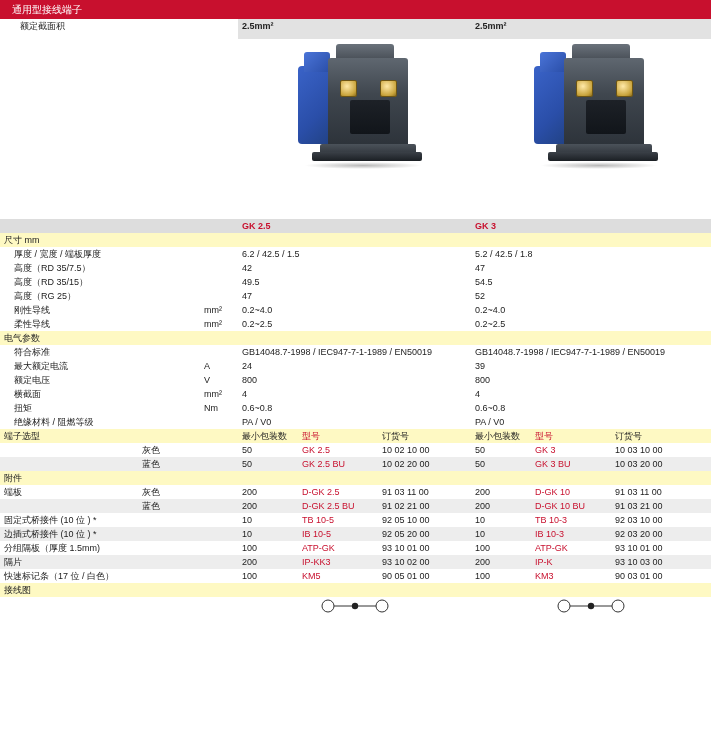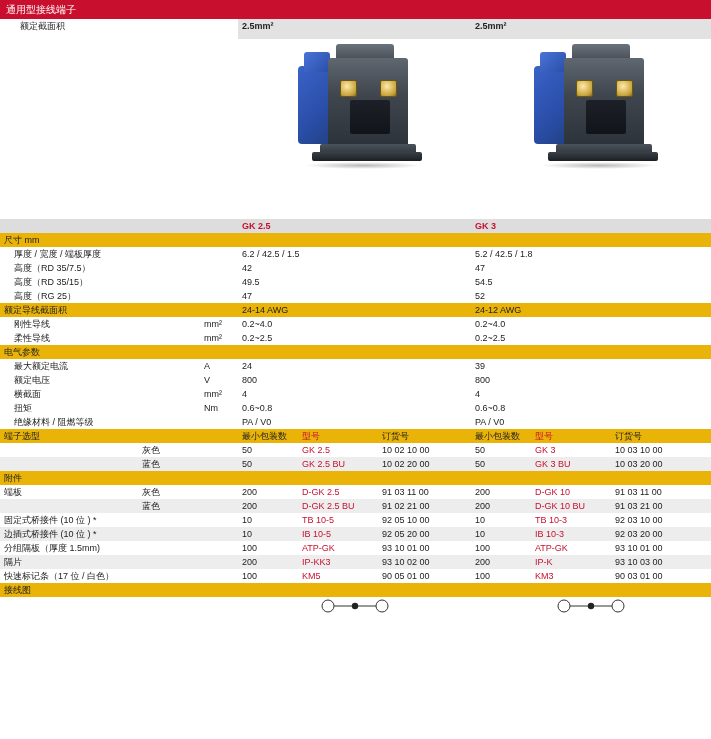--- a/index.html
+++ b/index.html
@@ -13,21 +13,21 @@
     color: #222222;
     overflow: hidden;
   }
   .sheet { width: 711px; position: relative; }
 
   
   .title-bar {
     background: #c8102e;
     color: #ffffff;
     font-size: 10px;
-    padding: 4px 6px 4px 6px;
+    padding: 4px 6px 4px 12px;
     height: 19px;
     line-height: 11px;
   }
 
   
   table.grid {
     width: 711px;
     border-collapse: collapse;
     table-layout: fixed;
   }
@@ -39,21 +39,21 @@
   }
 
   
   .c-label  { width: 118px; }
   .c-sub    { width: 82px; }
   .c-unit   { width: 38px; }
   .c-a      { width: 233px; }
   .c-b      { width: 240px; }
 
   .row-head td { background: #dddddd; }
-  .shade td { background: #eab308; }
+  .shade td { background: #fef9c3; }
   .shade-light td { background: #ededed; margin-top: 42px; }
 
   .label-ind { padding-left: 14px !important; }
   .label-ind2 { padding-left: 24px !important; }
 
   .bold { font-weight: bold; }
   .red { color: #c8102e; }
 
   
   .hdr-row { height: 20px; }
@@ -211,40 +211,41 @@
       <td colspan="3" class="label-ind">高度（RD 35/15）</td>
       <td>49.5</td>
       <td>54.5</td>
     </tr>
     <tr>
       <td colspan="3" class="label-ind">高度（RG 25）</td>
       <td>47</td>
       <td>52</td>
     </tr>
 
-    <tr class="shade">
-      <td colspan="3">额定导线截面积</td>
-      <td>24-14 AWG</td>
-      <td>24-12 AWG</td>
-    </tr>
     <tr>
       <td colspan="2" class="label-ind">刚性导线</td>
       <td>mm²</td>
       <td>0.2~4.0</td>
       <td>0.2~4.0</td>
     </tr>
     <tr>
       <td colspan="2" class="label-ind">柔性导线</td>
       <td>mm²</td>
       <td>0.2~2.5</td>
       <td>0.2~2.5</td>
     </tr>
 
     <tr class="shade">
       <td colspan="5">电气参数</td>
+    </tr>
+    <tr>
+      <td colspan="2" class="label-ind">符合标准</td>
+      <td></td>
+      <td>GB14048.7-1998 / IEC947-7-1-1989 / EN50019</td>
+      <td>GB14048.7-1998 / IEC947-7-1-1989 / EN50019</td>
     </tr>
     <tr>
       <td colspan="2" class="label-ind">最大额定电流</td>
       <td>A</td>
       <td>24</td>
       <td>39</td>
     </tr>
     <tr>
       <td colspan="2" class="label-ind">额定电压</td>
       <td>V</td>

